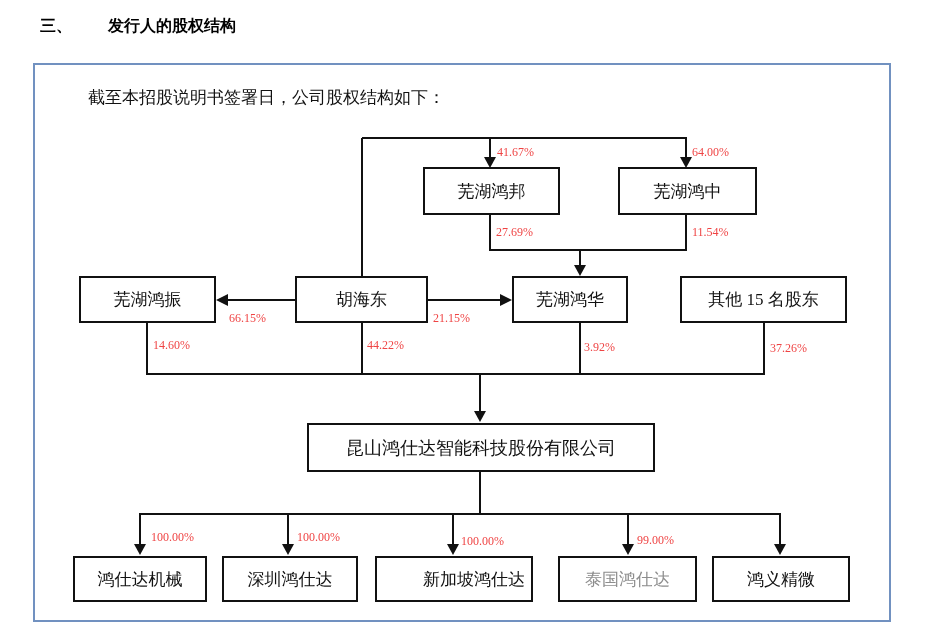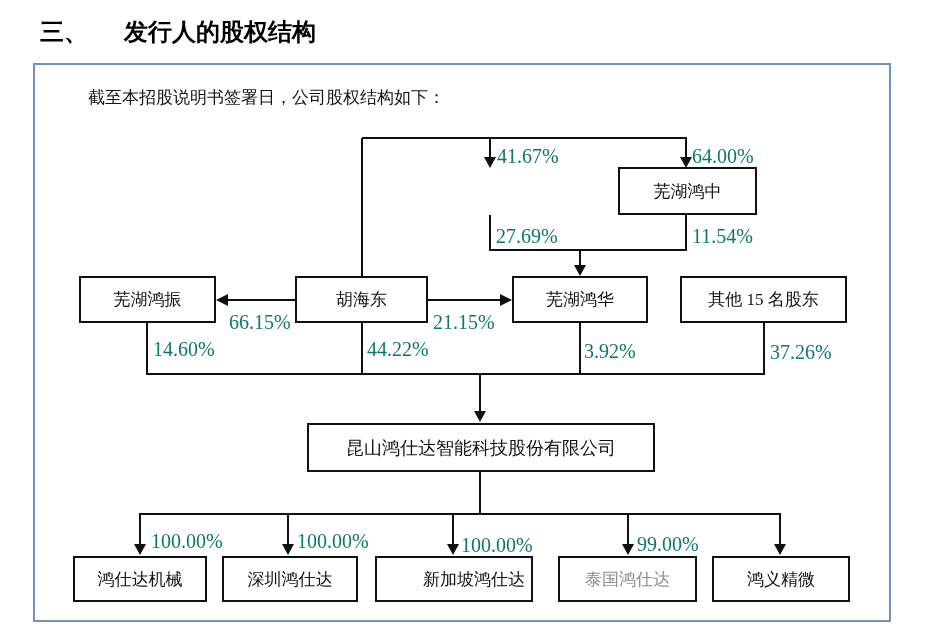--- a/index.html
+++ b/index.html
@@ -1,28 +1,28 @@
 <!DOCTYPE html>
 <html><head>
 <meta charset="utf-8">
 <style>
   html,body{margin:0;padding:0;background:#ffffff;}
   .page{position:relative;width:948px;height:632px;background:#ffffff;overflow:hidden;
         font-family:"Liberation Serif","DejaVu Serif",serif;color:#111;}
   .doc-title{position:absolute;left:40px;top:16px;font-family:"Liberation Sans","DejaVu Sans",sans-serif;
-             font-weight:bold;font-size:24px;color:#000;white-space:nowrap;}
+             font-weight:bold;font-size:16px;color:#000;white-space:nowrap;}
   .doc-title .idx{margin-right:36px;}
   .frame{position:absolute;left:33px;top:63px;width:854px;height:555px;border:2px solid #7191c0;background:#fff;}
   .intro{position:absolute;left:88px;top:86px;font-size:17px;color:#111;white-space:nowrap;}
   .node{position:absolute;border:2px solid #111;background:#fff;display:flex;align-items:center;
         justify-content:center;font-size:17px;color:#111;white-space:nowrap;box-sizing:border-box;}
   .gray{color:#8d8d8d;}
   .hline{position:absolute;height:2px;background:#111;}
   .vline{position:absolute;width:2px;background:#111;}
-  .pct{position:absolute;font-size:20px;color:#0f766e;white-space:nowrap;}
+  .pct{position:absolute;font-size:12px;color:#ef4444;white-space:nowrap;}
   .arr-down{position:absolute;width:0;height:0;border-left:6px solid transparent;
             border-right:6px solid transparent;border-top:11px solid #111;}
   .arr-left{position:absolute;width:0;height:0;border-top:6px solid transparent;
             border-bottom:6px solid transparent;border-right:12px solid #111;}
   .arr-right{position:absolute;width:0;height:0;border-top:6px solid transparent;
              border-bottom:6px solid transparent;border-left:12px solid #111;}
 </style>
 </head>
 <body>
 
@@ -38,39 +38,42 @@
 
   <div class="hline" style="left:362px;top:137px;width:325px;"></div>
   <div class="vline" style="left:361px;top:138px;height:138px;"></div>
   <div class="vline" style="left:489px;top:138px;height:21px;"></div>
   <div class="arr-down" style="left:484px;top:157px;"></div>
   <div class="vline" style="left:685px;top:138px;height:21px;"></div>
   <div class="arr-down" style="left:680px;top:157px;"></div>
   <div class="pct" style="left:497px;top:145px;">41.67%</div>
   <div class="pct" style="left:692px;top:145px;">64.00%</div>
 
+  <div class="node" style="left:423px;top:167px;width:137px;height:48px;">
+    <span>芜湖鸿邦</span>
+    </div>
   <div class="node" style="left:618px;top:167px;width:139px;height:48px;">
     <span>芜湖鸿中</span>
     </div>
 
   <div class="vline" style="left:489px;top:215px;height:36px;"></div>
   <div class="vline" style="left:685px;top:215px;height:36px;"></div>
   <div class="hline" style="left:489px;top:249px;width:198px;"></div>
   <div class="vline" style="left:579px;top:249px;height:18px;"></div>
   <div class="arr-down" style="left:574px;top:265px;"></div>
   <div class="pct" style="left:496px;top:225px;">27.69%</div>
   <div class="pct" style="left:692px;top:225px;">11.54%</div>
 
   <div class="node" style="left:79px;top:276px;width:137px;height:47px;">
     <span>芜湖鸿振</span>
     </div>
   <div class="node" style="left:295px;top:276px;width:133px;height:47px;">
     <span>胡海东</span>
     </div>
-  <div class="node" style="left:512px;top:276px;width:136px;height:47px;text-align:center;">
+  <div class="node" style="left:512px;top:276px;width:116px;height:47px;text-align:center;">
     <span>芜湖鸿华</span>
     </div>
   <div class="node" style="left:680px;top:276px;width:167px;height:47px;">
     <span>其他 15 名股东</span>
     </div>
 
   <div class="hline" style="left:227px;top:299px;width:68px;"></div>
   <div class="arr-left" style="left:216px;top:294px;"></div>
   <div class="pct" style="left:229px;top:311px;">66.15%</div>
   <div class="hline" style="left:428px;top:299px;width:73px;"></div>

